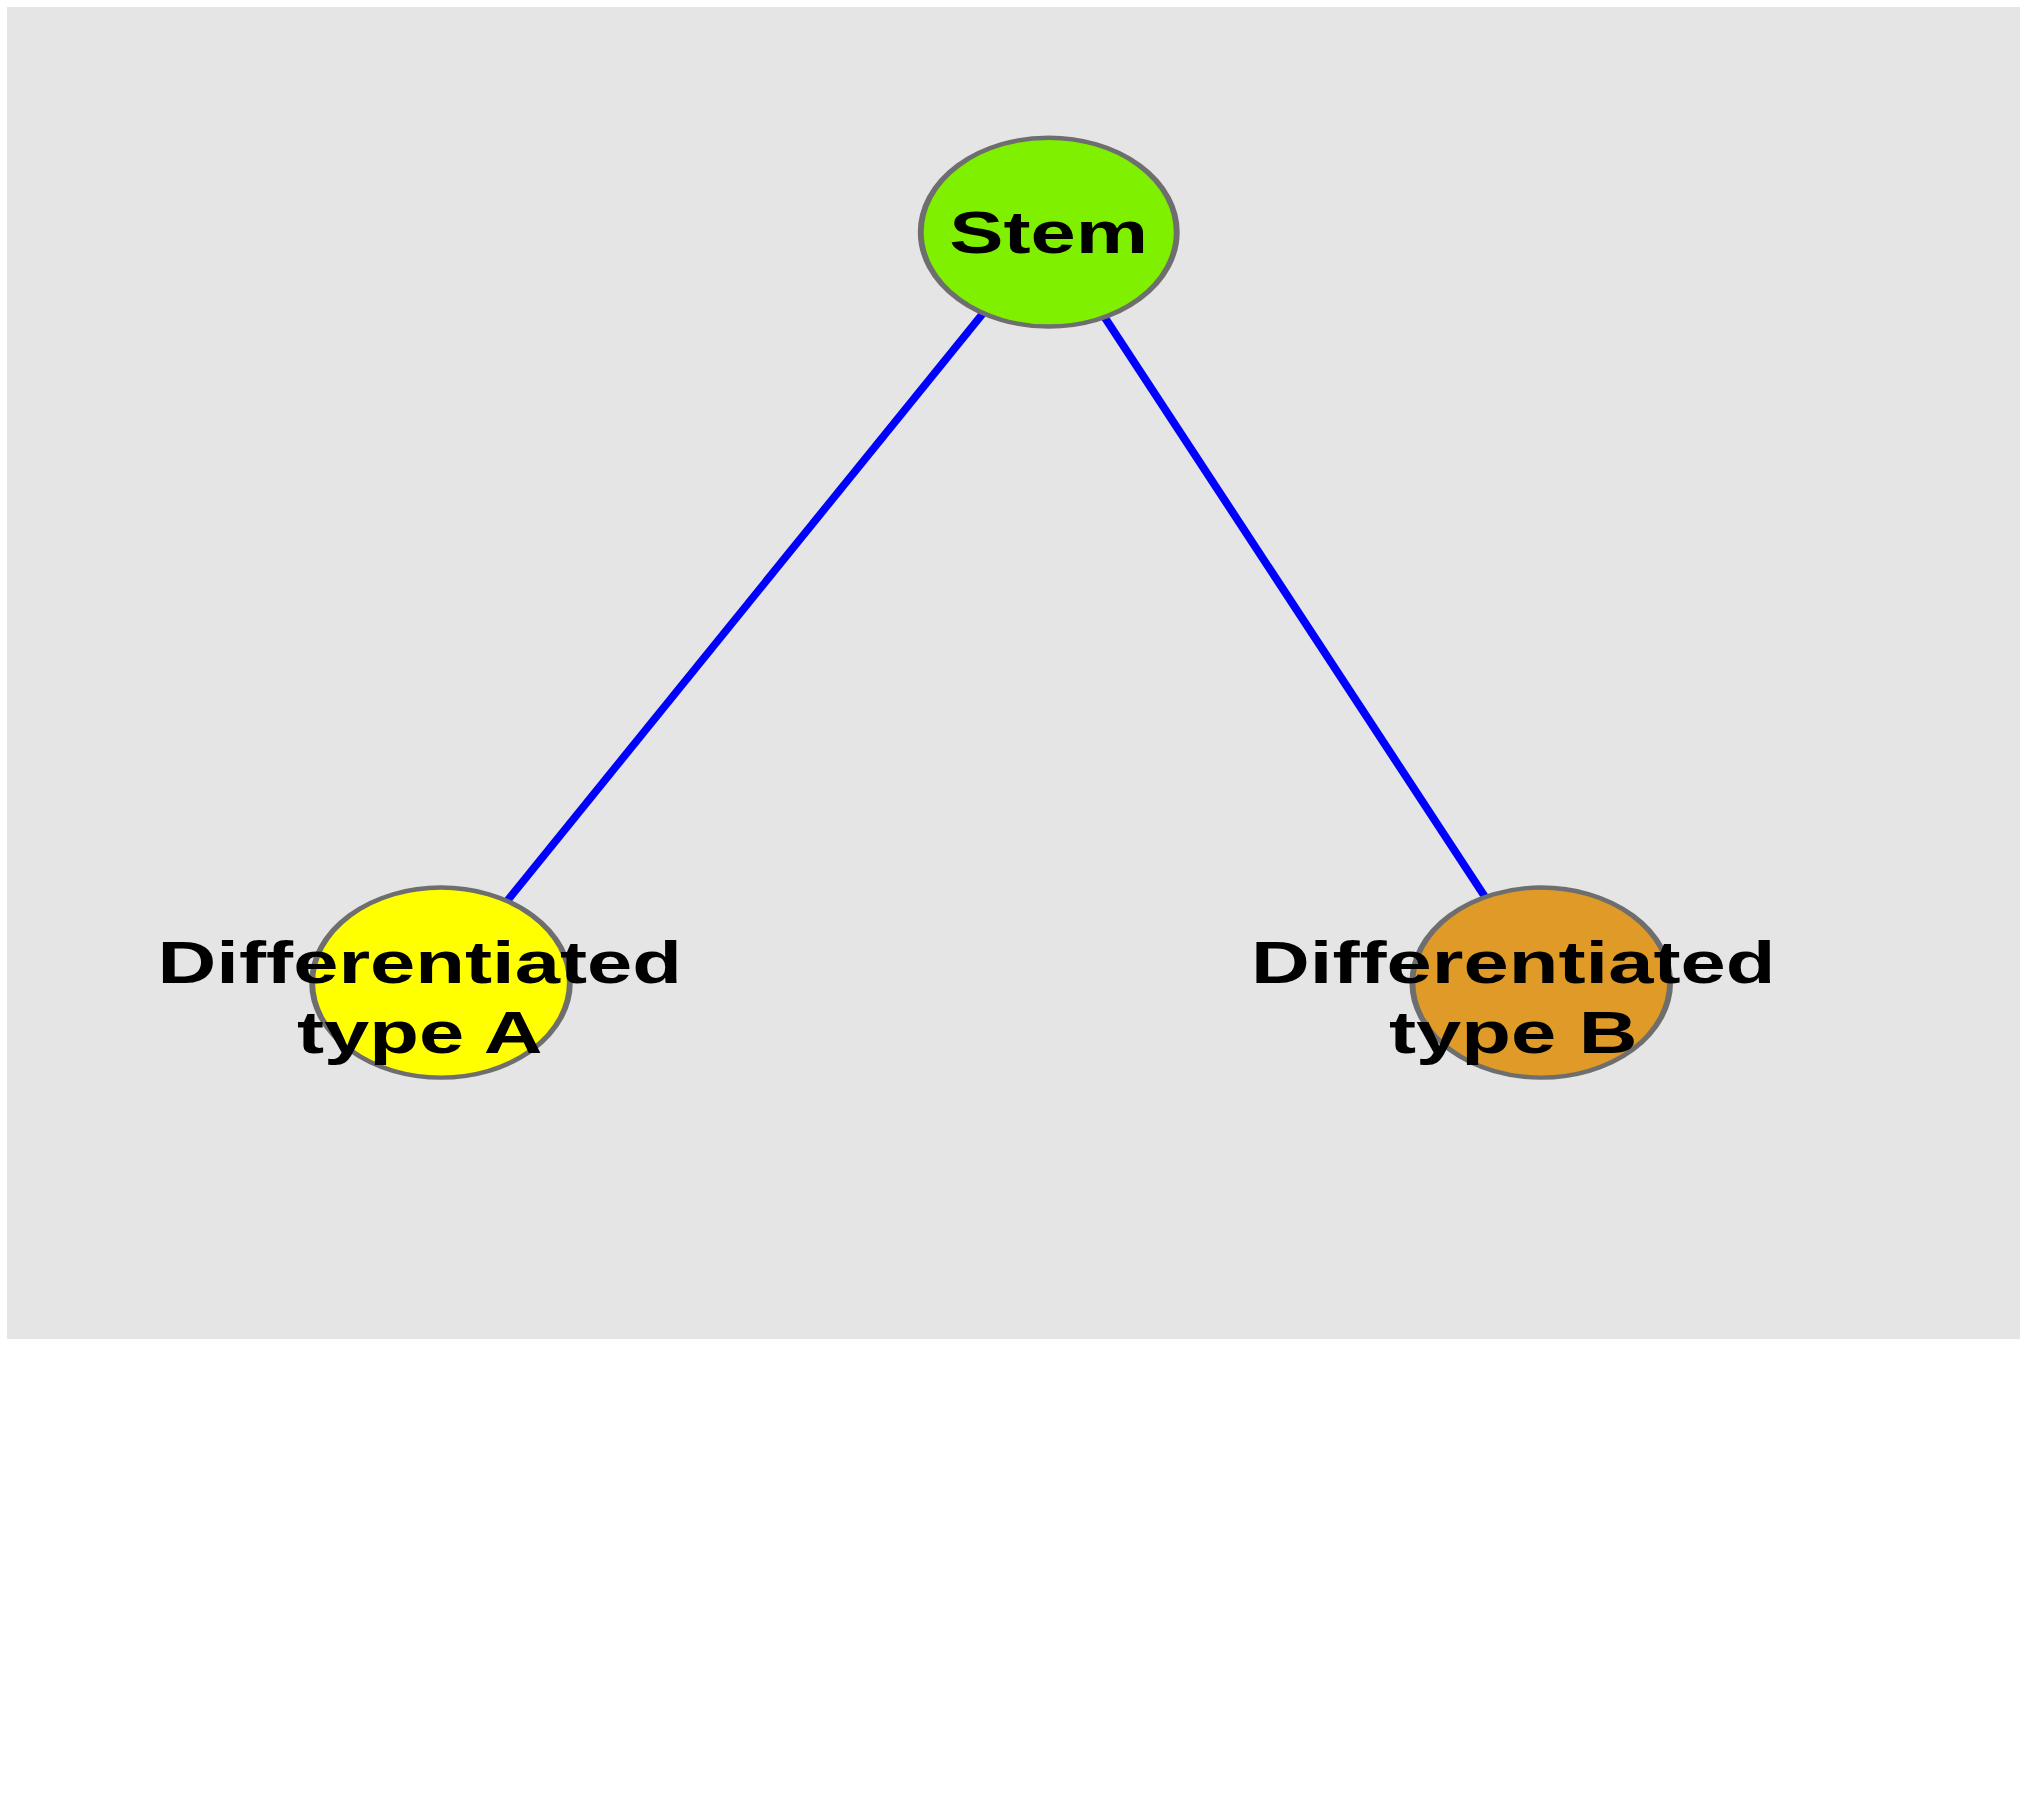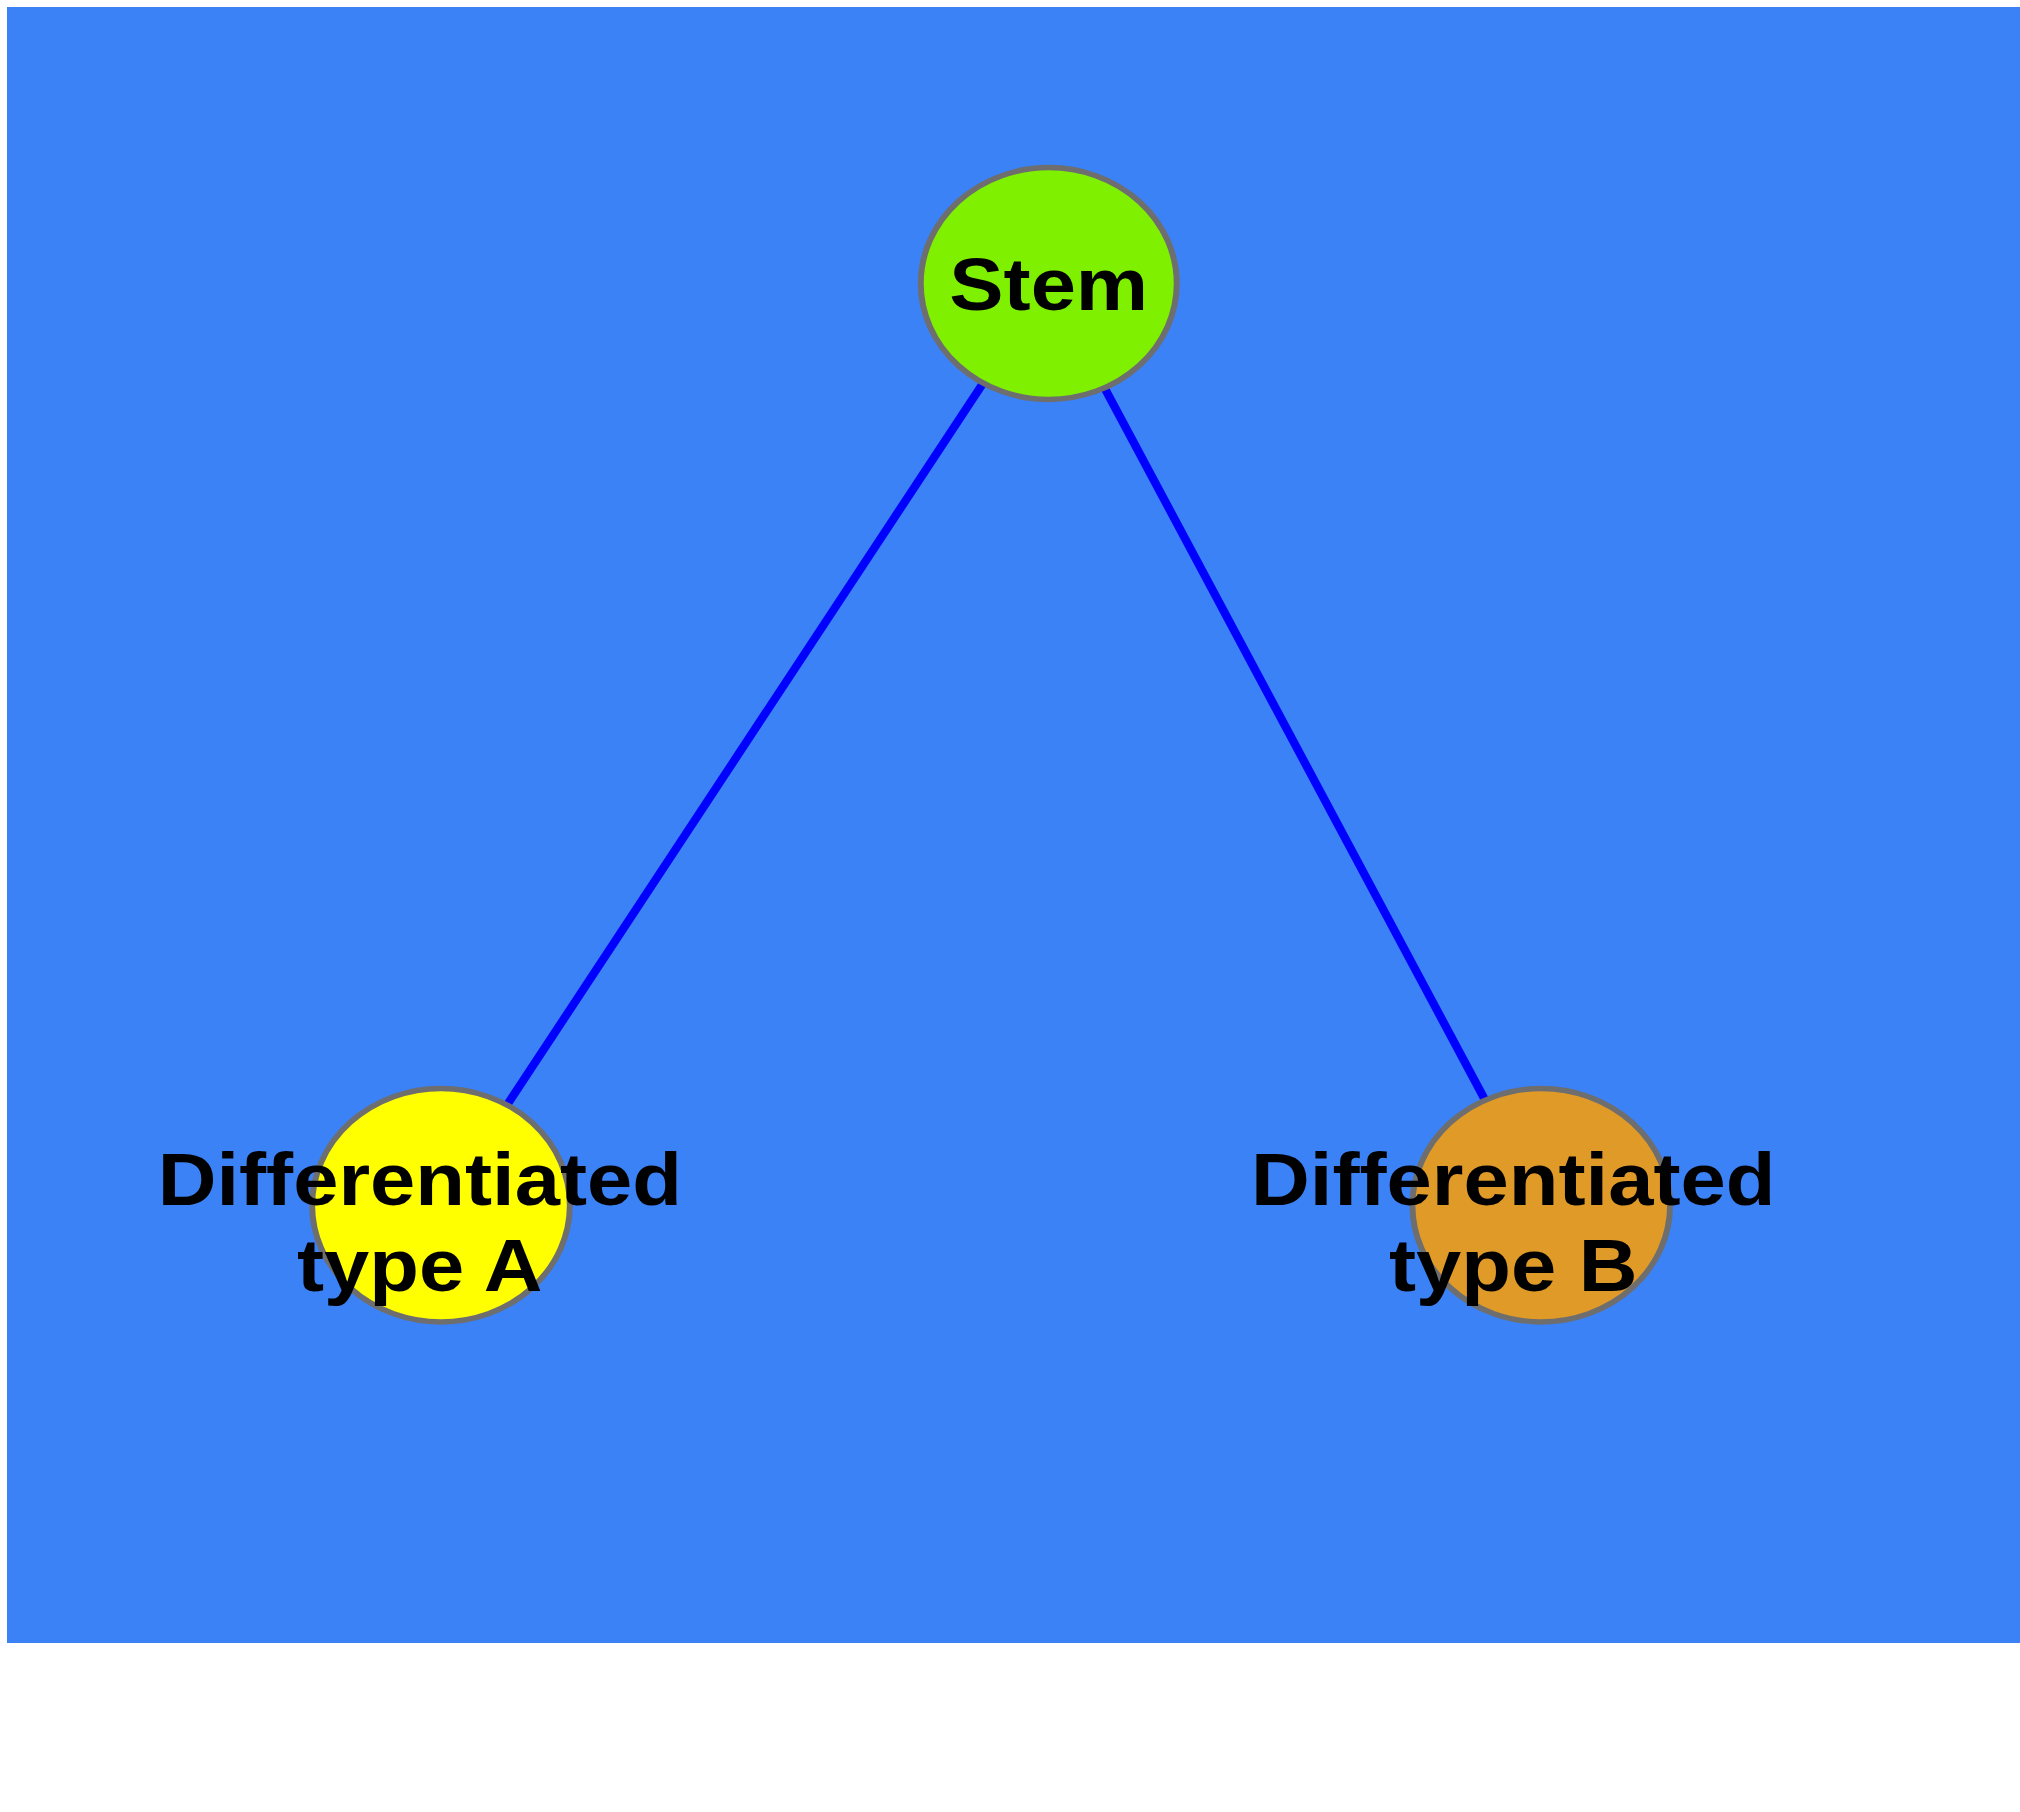--- a/index.html
+++ b/index.html
@@ -13,22 +13,22 @@
     height: 1812px;
     background: #ffffff;
     overflow: hidden;
     font-family: "Liberation Sans", sans-serif;
   }
   #plot-area {
     position: absolute;
     left: 6.8px;
     top: 6.8px;
     width: 2014px;
-    height: 1636px;
-    background: #3b82f6;
+    height: 1332px;
+    background: #e5e5e5;
   }
   #graph-svg {
     position: absolute;
     left: 0;
     top: 0;
     width: 100%;
     height: 100%;
     display: block;
   }
   .node-circle {

